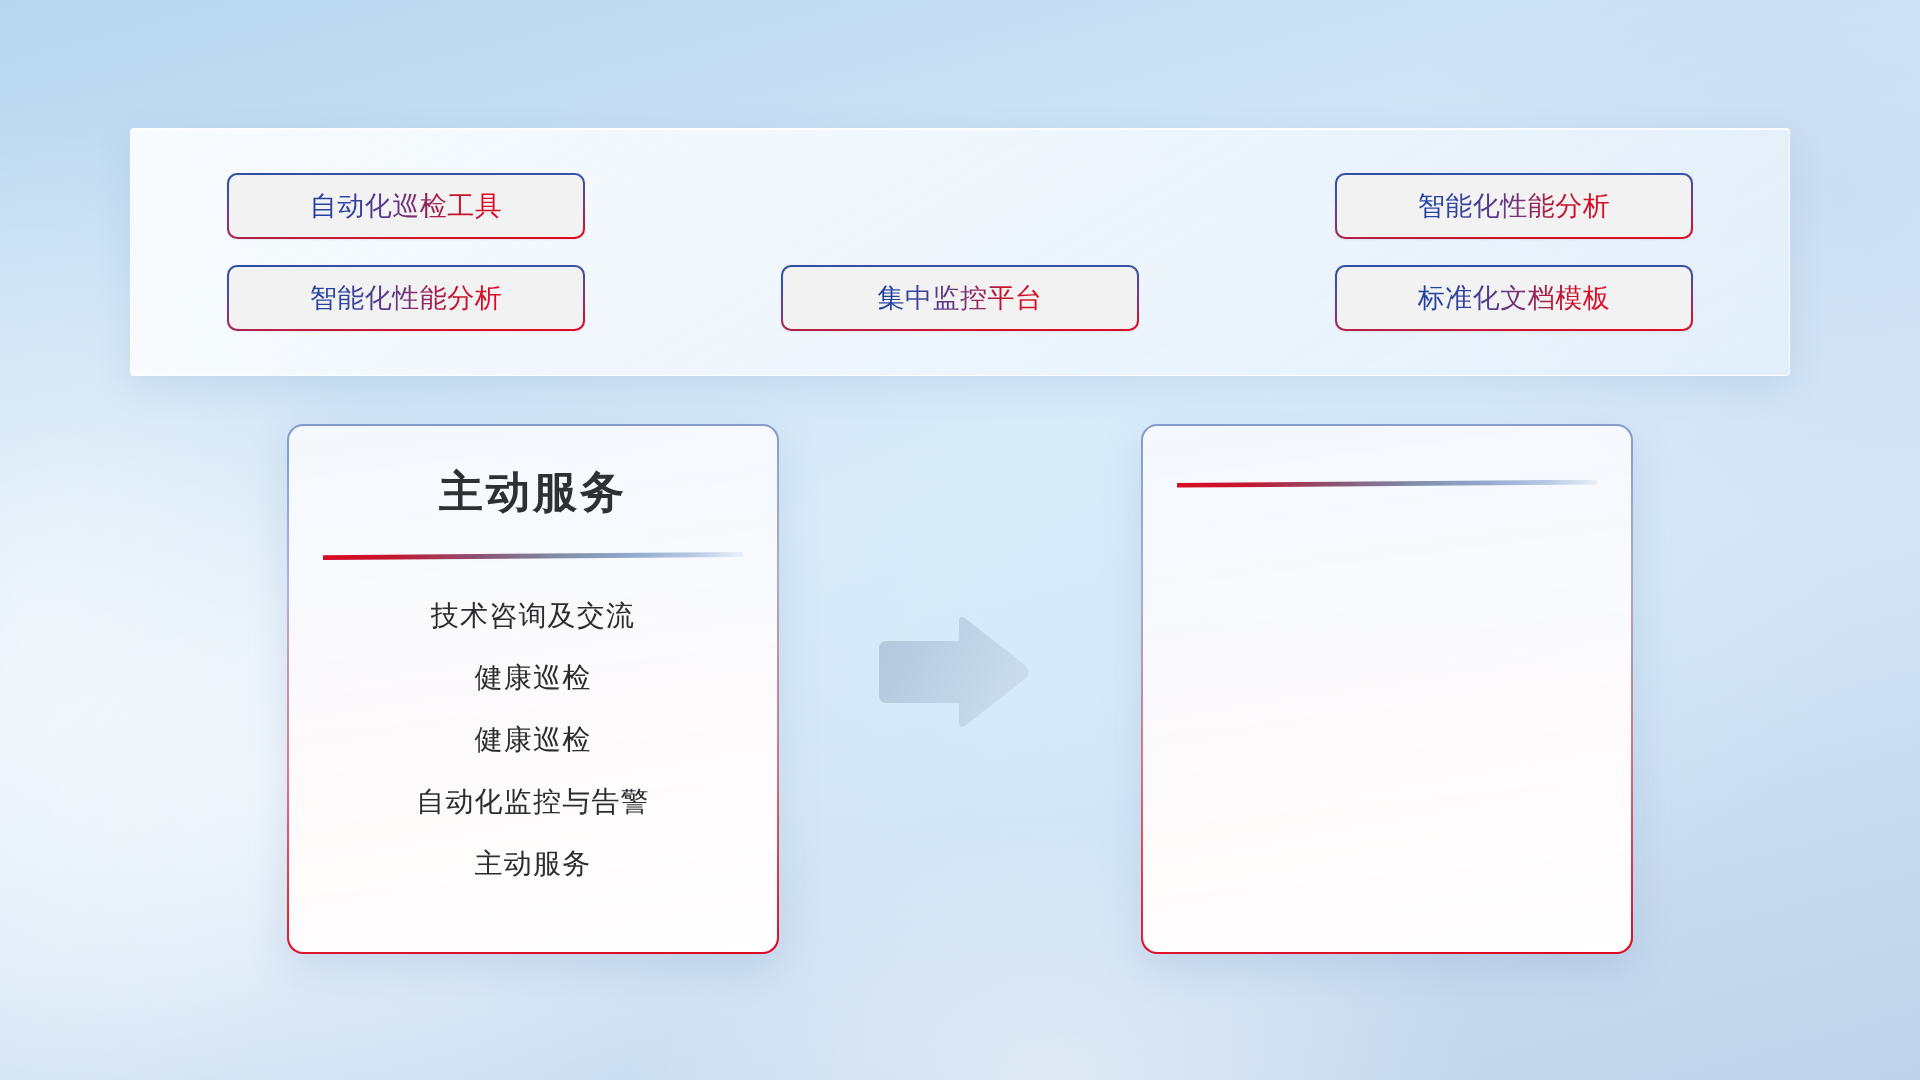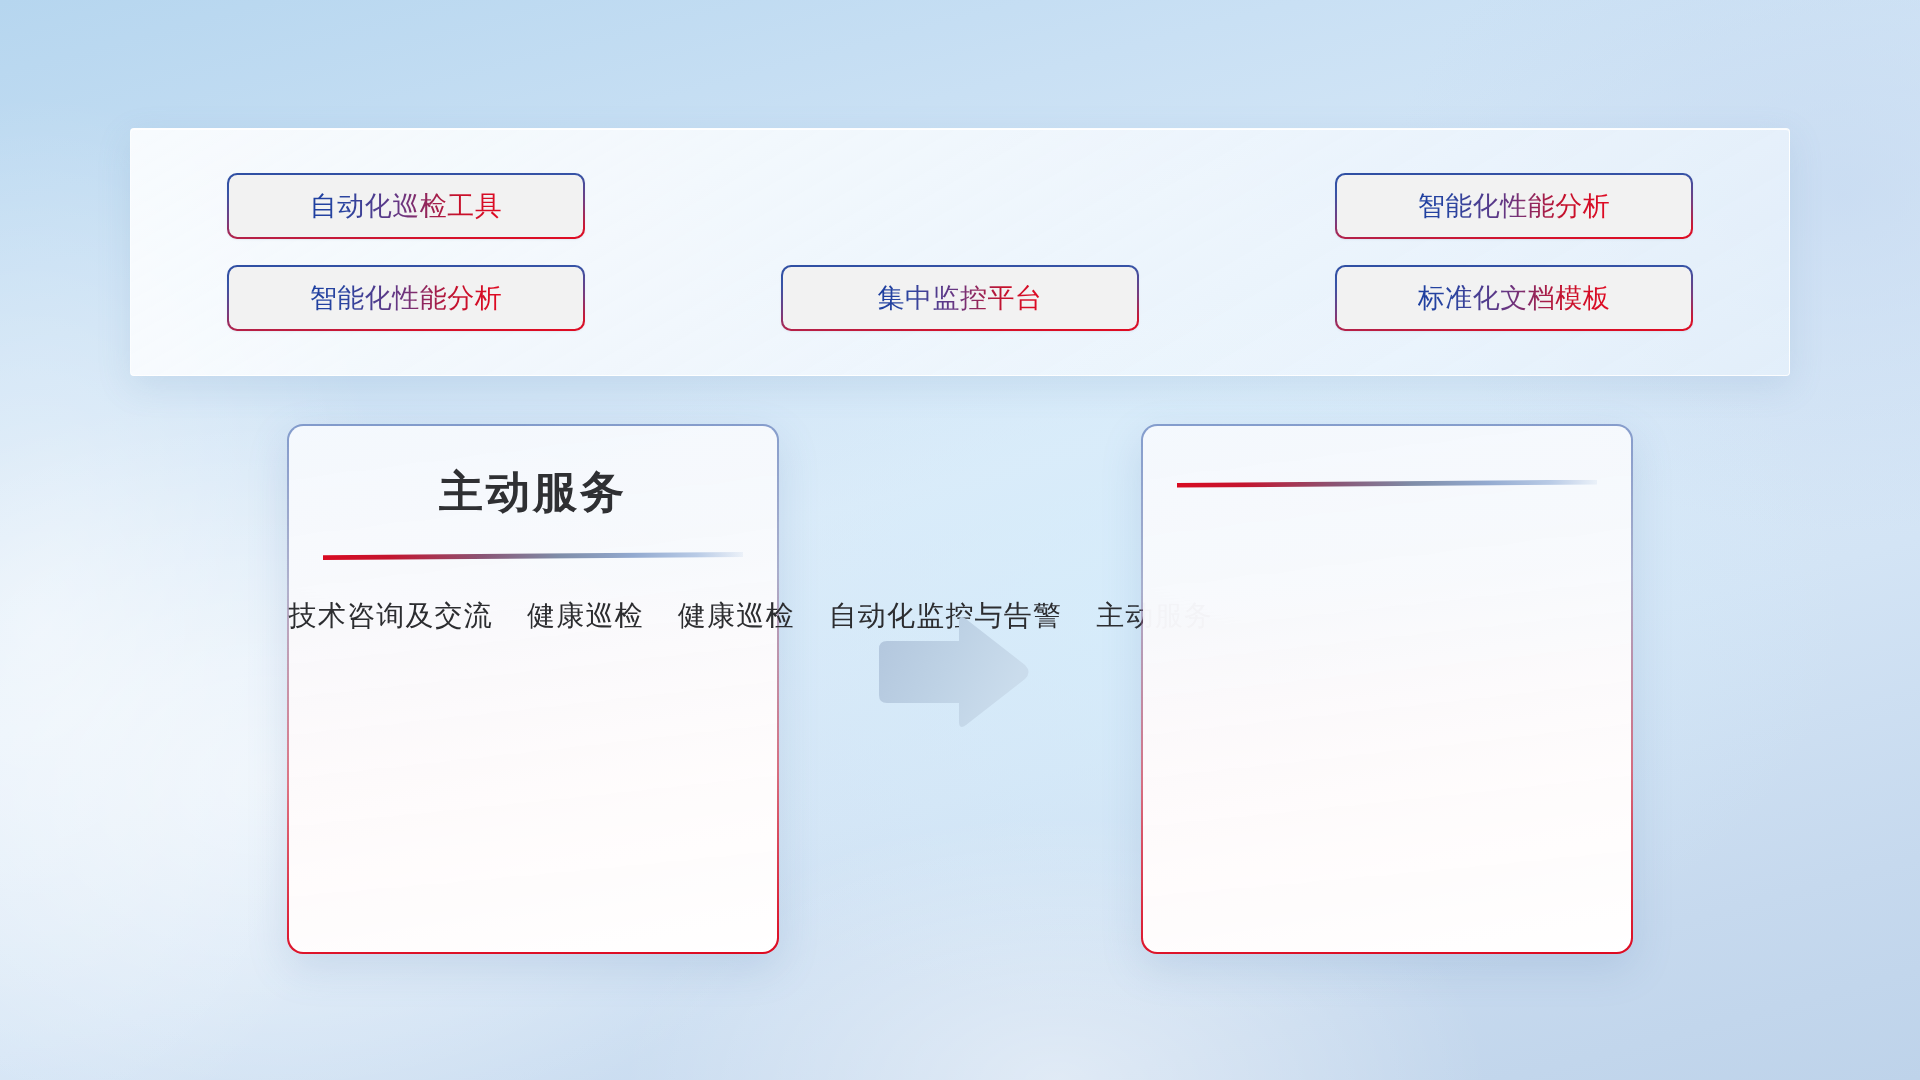--- a/index.html
+++ b/index.html
@@ -150,20 +150,21 @@
     -webkit-clip-path: polygon(0% 42%, 100% 0%, 100% 62%, 0% 100%);
     clip-path: polygon(0% 42%, 100% 0%, 100% 62%, 0% 100%);
   }
   .card-list {
     margin: 0;
     padding: 0;
     list-style: none;
     width: 100%;
     margin-top: 40px;
     display: flex;
+    flex-direction: column;
     align-items: center;
     gap: 34px;
   }
   .card-list li {
     font-size: 28px;
     color: #2c2d30;
     letter-spacing: 1.2px;
     line-height: 1;
     font-weight: 400;
     white-space: nowrap;

